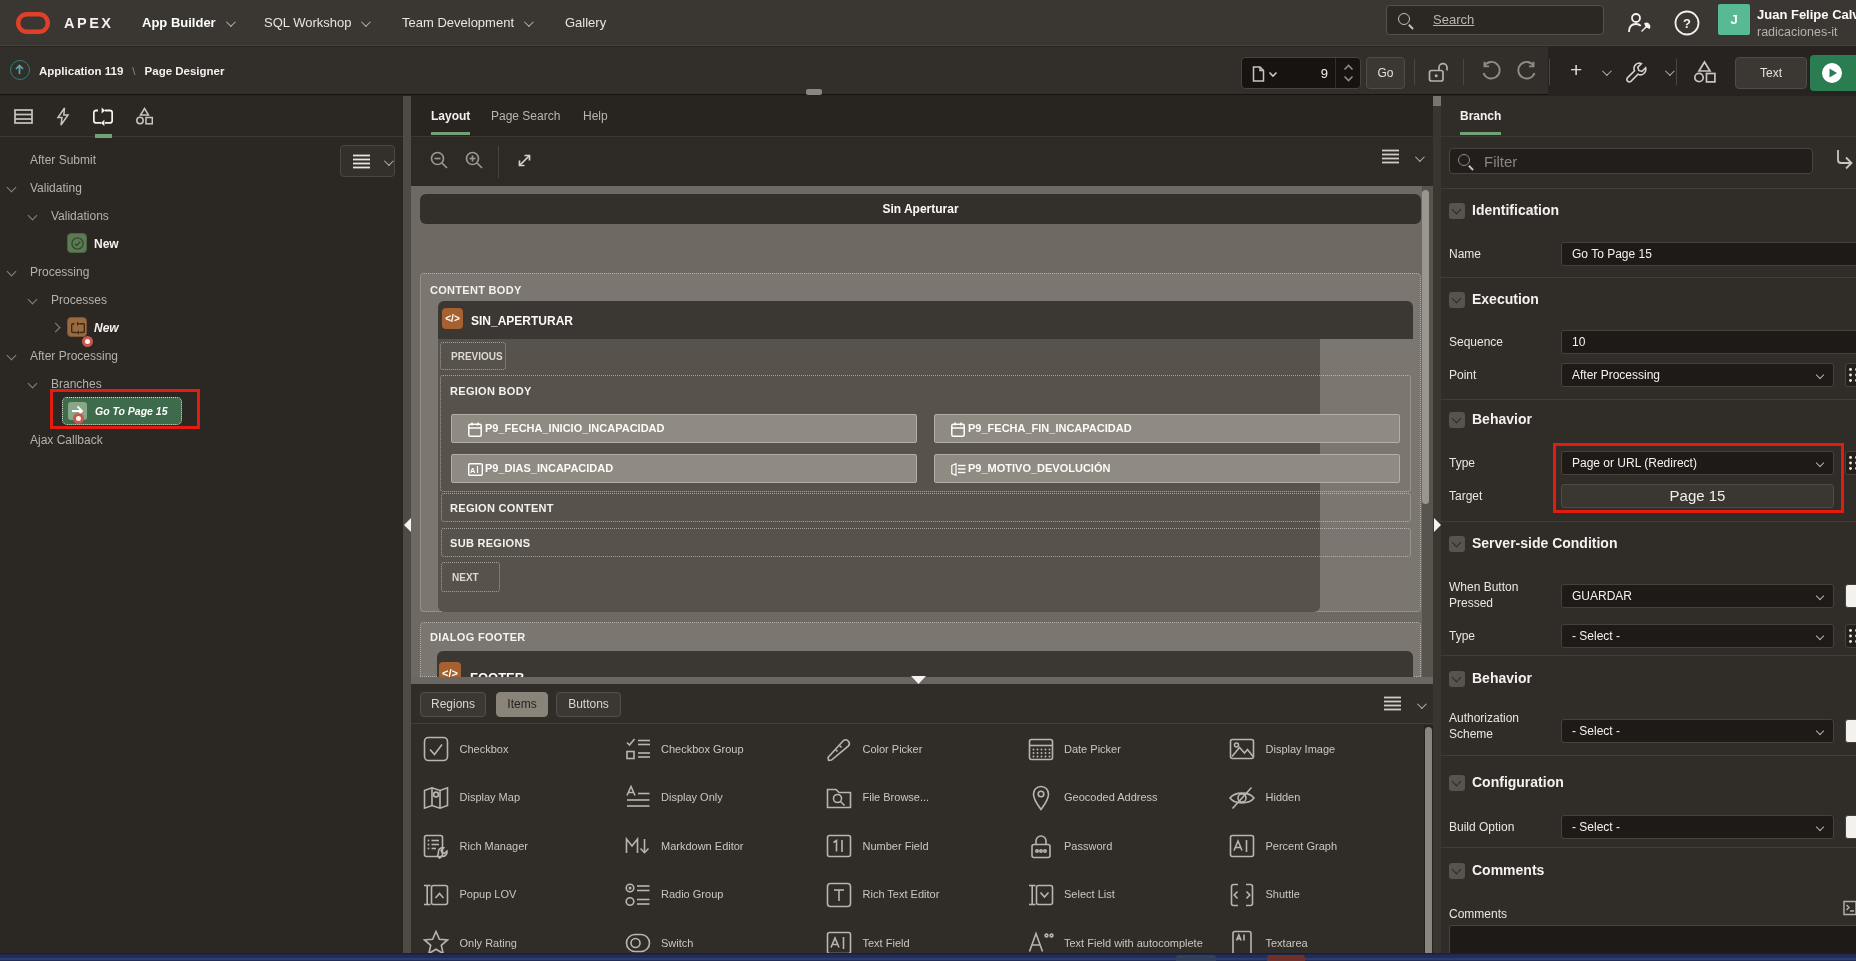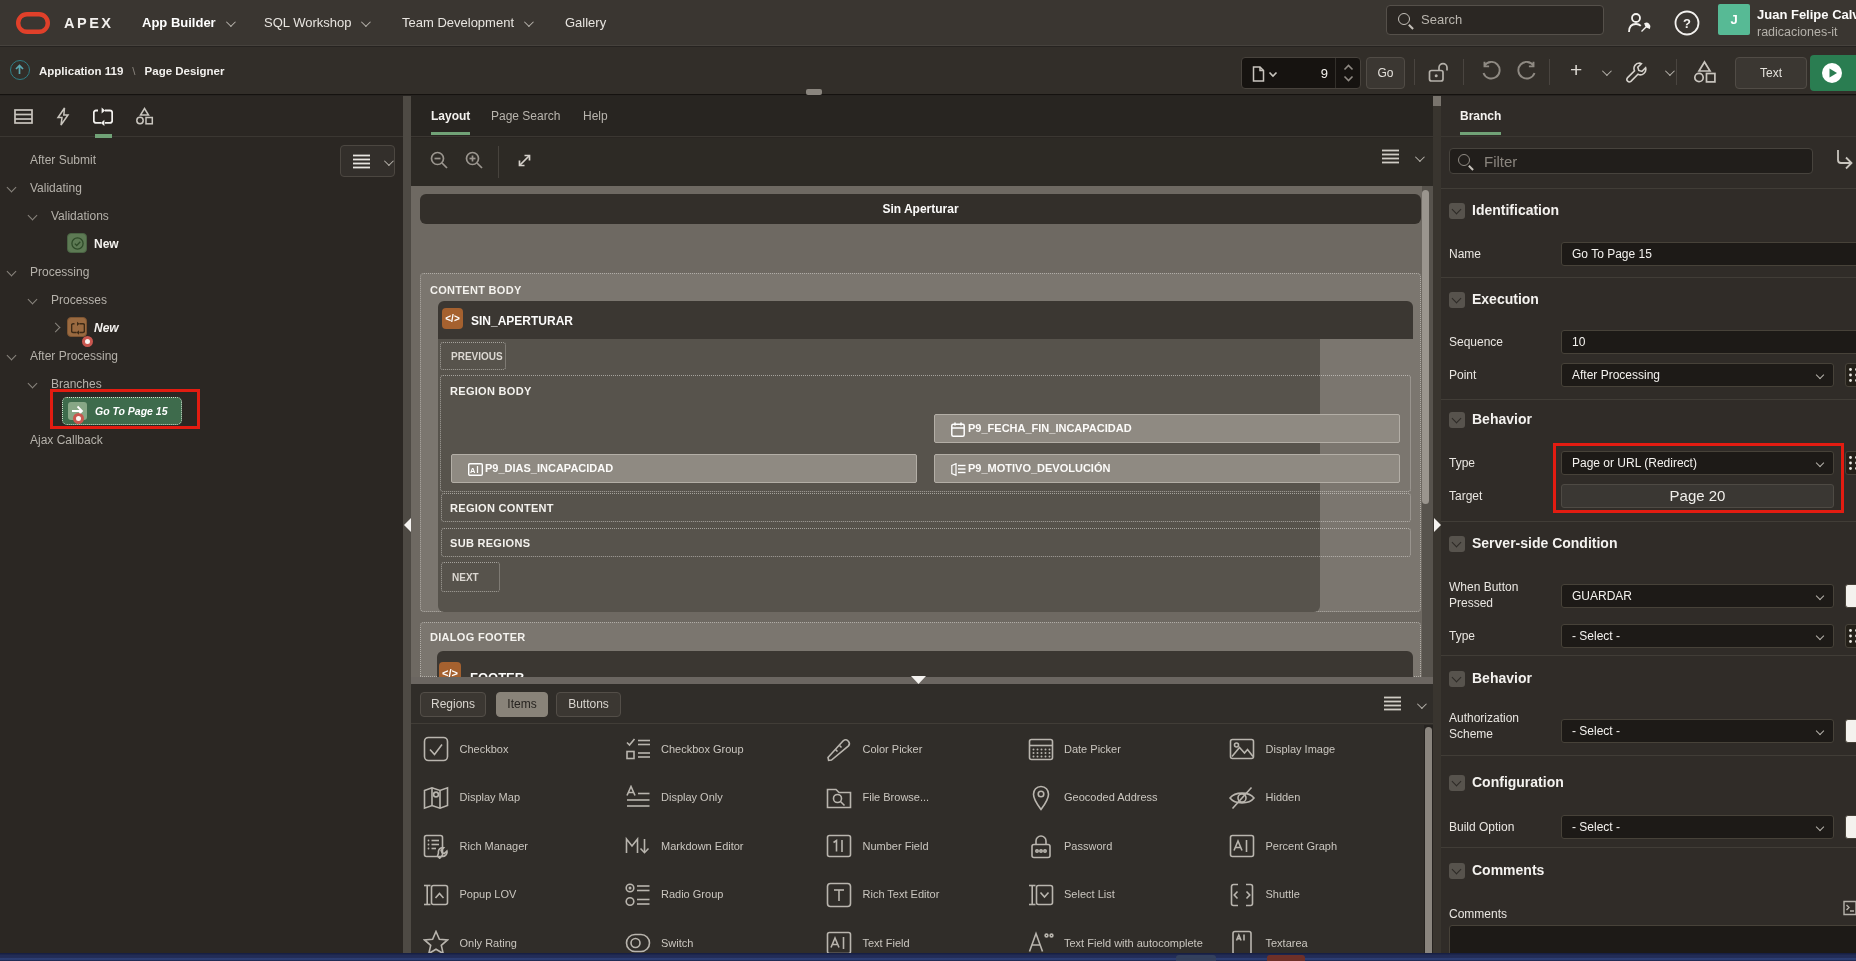--- a/index.html
+++ b/index.html
@@ -5,28 +5,28 @@
 * { margin:0; padding:0; box-sizing:border-box; }
 html,body { width:1856px; height:961px; overflow:hidden; background:#262320; font-family:"Liberation Sans",sans-serif; }
 .abs { position:absolute; }
 svg { display:block; }
 
 #navbar { position:absolute; left:0; top:0; width:1856px; height:46px; background:#3a3631; border-bottom:1px solid #46423d; }
 .navitem { position:absolute; top:0; height:46px; line-height:46px; color:#e8e5e0; font-size:13px; }
 #navbar .brand { color:#f2f0ed; font-weight:bold; font-size:14.5px; letter-spacing:2.5px; }
 .chev { display:inline-block; width:7px; height:7px; border-right:1.6px solid #b5b1aa; border-bottom:1.6px solid #b5b1aa; transform:rotate(45deg) translateY(-2px); margin-left:10px; vertical-align:middle; }
 #searchbox { position:absolute; left:1386px; top:5px; width:218px; height:30px; background:#2b2723; border:1px solid #55504a; border-radius:4px; color:#b9b5ae; font-size:13px; line-height:28px; }
-#searchbox span.txt { margin-left:34px; }
+#searchbox span.txt { margin-left:46px;text-decoration:underline; }
 .mag { position:absolute; width:12px; height:12px; border:1.7px solid #c5c1ba; border-radius:50%; }
 .mag:after { content:""; position:absolute; width:1.8px; height:6px; background:#c5c1ba; left:11px; top:10px; transform:rotate(-45deg); }
 #avatar { position:absolute; left:1718px; top:4px; width:32px; height:31px; background:#57ba95; border-radius:2px; color:#fff; font-size:13px; font-weight:bold; text-align:center; line-height:31px; }
 #uname { position:absolute; left:1757px; top:7px; color:#fcfbfa; font-size:13px; font-weight:bold; white-space:nowrap; }
 #uorg { position:absolute; left:1757px; top:25px; color:#b5b1aa; font-size:12.5px; white-space:nowrap; }
 
-#toolbar { position:absolute; left:0; top:47px; width:1856px; height:48px; background:#322e29; border-bottom:1px solid #15120f; }
+#toolbar { position:absolute; left:0; top:47px; width:1548px; height:48px; background:#322e29; border-bottom:1px solid #15120f; }
 #crumb { position:absolute; left:39px; top:0; height:48px; line-height:48px; color:#f2f0ed; font-size:11.5px; font-weight:bold; }
 #crumb .sep { color:#8a857e; font-weight:normal; padding:0 9px; }
 .upcircle { position:absolute; left:10px; top:13px; width:20px; height:20px; border:1.6px solid #2f7d85; border-radius:50%; }
 .tbtn { position:absolute; top:10px; height:32px; background:#3b3732; border:1px solid #514c46; border-radius:4px; color:#e4e1db; font-size:12px; text-align:center; }
 .tsep { position:absolute; top:12px; width:1px; height:26px; background:#4a4540; }
 #pagesel { position:absolute; left:1241px; top:10px; width:120px; height:32px; background:#161310; border:1px solid #47423c; border-radius:4px; }
 #pagesel .num { position:absolute; right:32px; top:0; line-height:31px; color:#f4f2ee; font-size:13px; }
 #pagesel .spin { position:absolute; right:0; top:0; width:25px; height:30px; border-left:1px solid #33302b; }
 #runbtn { position:absolute; left:1810px; top:8px; width:46px; height:36px; background:#2a7d51; border-radius:4px 0 0 4px; }
 
@@ -287,20 +287,29 @@
       <div class="regionhdr" style="left:17px;top:27px;width:975px;height:38px">
         <div class="abs" style="left:4px;top:7px;width:21px;height:21px;background:#a5612f;border-radius:4px;color:#fff;font-size:10px;font-weight:bold;text-align:center;line-height:21px">&lt;/&gt;</div>
         <span class="abs" style="left:33px;top:13px;color:#fcfbfa;font-size:12px;font-weight:bold">SIN_APERTURAR</span>
       </div>
       <div class="abs" style="left:17px;top:65px;width:882px;height:273px;background:#57534c;border-radius:0 0 6px 6px">
         <div class="dotted abs" style="left:2px;top:3px;width:66px;height:28px">
             <span class="minilabel abs" style="left:10px;top:8px">PREVIOUS</span>
           </div>
         <div class="dotted abs" style="left:2px;top:36px;width:971px;height:117px">
           <span class="seclabel abs" style="left:9px;top:9px">REGION BODY</span>
+          <div class="itembox" style="left:10px;top:38px;width:466px;height:29px">
+            <svg class="abs" style="left:16px;top:7px" width="14" height="15" viewBox="0 0 14 15">
+                <rect x="0.8" y="2.2" width="12.4" height="12" rx="1.5" fill="none" stroke="#fff" stroke-width="1.5"></rect>
+                <line x1="0.8" y1="6" x2="13.2" y2="6" stroke="#fff" stroke-width="1.5"></line>
+                <line x1="4" y1="0.5" x2="4" y2="3.5" stroke="#fff" stroke-width="1.5"></line>
+                <line x1="10" y1="0.5" x2="10" y2="3.5" stroke="#fff" stroke-width="1.5"></line>
+              </svg>
+            <span class="abs" style="left:33px">P9_FECHA_INICIO_INCAPACIDAD</span>
+          </div>
           <div class="itembox" style="left:493px;top:38px;width:466px;height:29px">
             <svg class="abs" style="left:16px;top:7px" width="14" height="15" viewBox="0 0 14 15">
                 <rect x="0.8" y="2.2" width="12.4" height="12" rx="1.5" fill="none" stroke="#fff" stroke-width="1.5"></rect>
                 <line x1="0.8" y1="6" x2="13.2" y2="6" stroke="#fff" stroke-width="1.5"></line>
                 <line x1="4" y1="0.5" x2="4" y2="3.5" stroke="#fff" stroke-width="1.5"></line>
                 <line x1="10" y1="0.5" x2="10" y2="3.5" stroke="#fff" stroke-width="1.5"></line>
               </svg>
             <span class="abs" style="left:33px">P9_FECHA_FIN_INCAPACIDAD</span>
           </div>
           <div class="itembox" style="left:10px;top:78px;width:466px;height:29px">
@@ -600,21 +609,21 @@
           <circle cx="4.5" cy="5.5" r="1.4"></circle>
           <circle cx="10.5" cy="5.5" r="1.4"></circle>
           <circle cx="4.5" cy="11" r="1.4"></circle>
           <circle cx="10.5" cy="11" r="1.4"></circle>
           <circle cx="4.5" cy="16.5" r="1.4"></circle>
           <circle cx="10.5" cy="16.5" r="1.4"></circle>
         </g>
       </svg>
     </div>
   <div class="rlabel" style="left:8px;top:392px">Target</div>
-  <div class="abs" style="left:120px;top:388px;width:273px;height:24px;background:#3a3733;border:1px solid #4e4a44;border-radius:3px;color:#f0eeea;font-size:15px;text-align:center;line-height:22px">Page 20</div>
+  <div class="abs" style="left:120px;top:388px;width:273px;height:24px;background:#3a3733;border:1px solid #4e4a44;border-radius:3px;color:#f0eeea;font-size:15px;text-align:center;line-height:22px">Page 15</div>
   <div class="redbox" style="left:112px;top:347px;width:291px;height:70px"></div>
   <div class="rdivider" style="top:425px"></div>
   <div class="secbox" style="left:8px;top:440px"></div>
     <div class="sechdr" style="left:31px;top:439px">Server-side Condition</div>
   <div class="rlabel" style="left:8px;top:483px">When Button<br>Pressed</div>
   <div class="rselect" style="left:120px;top:488px;width:273px;height:24px">GUARDAR<span class="sc"></span></div>
   <div class="dotsbtn" style="left:404px;top:488px;background:#f4f2ee"></div>
   <div class="rlabel" style="left:8px;top:532px">Type</div>
   <div class="rselect" style="left:120px;top:528px;width:273px;height:24px">- Select -<span class="sc"></span></div>
   <div class="dotsbtn" style="left:404px;top:528px">

